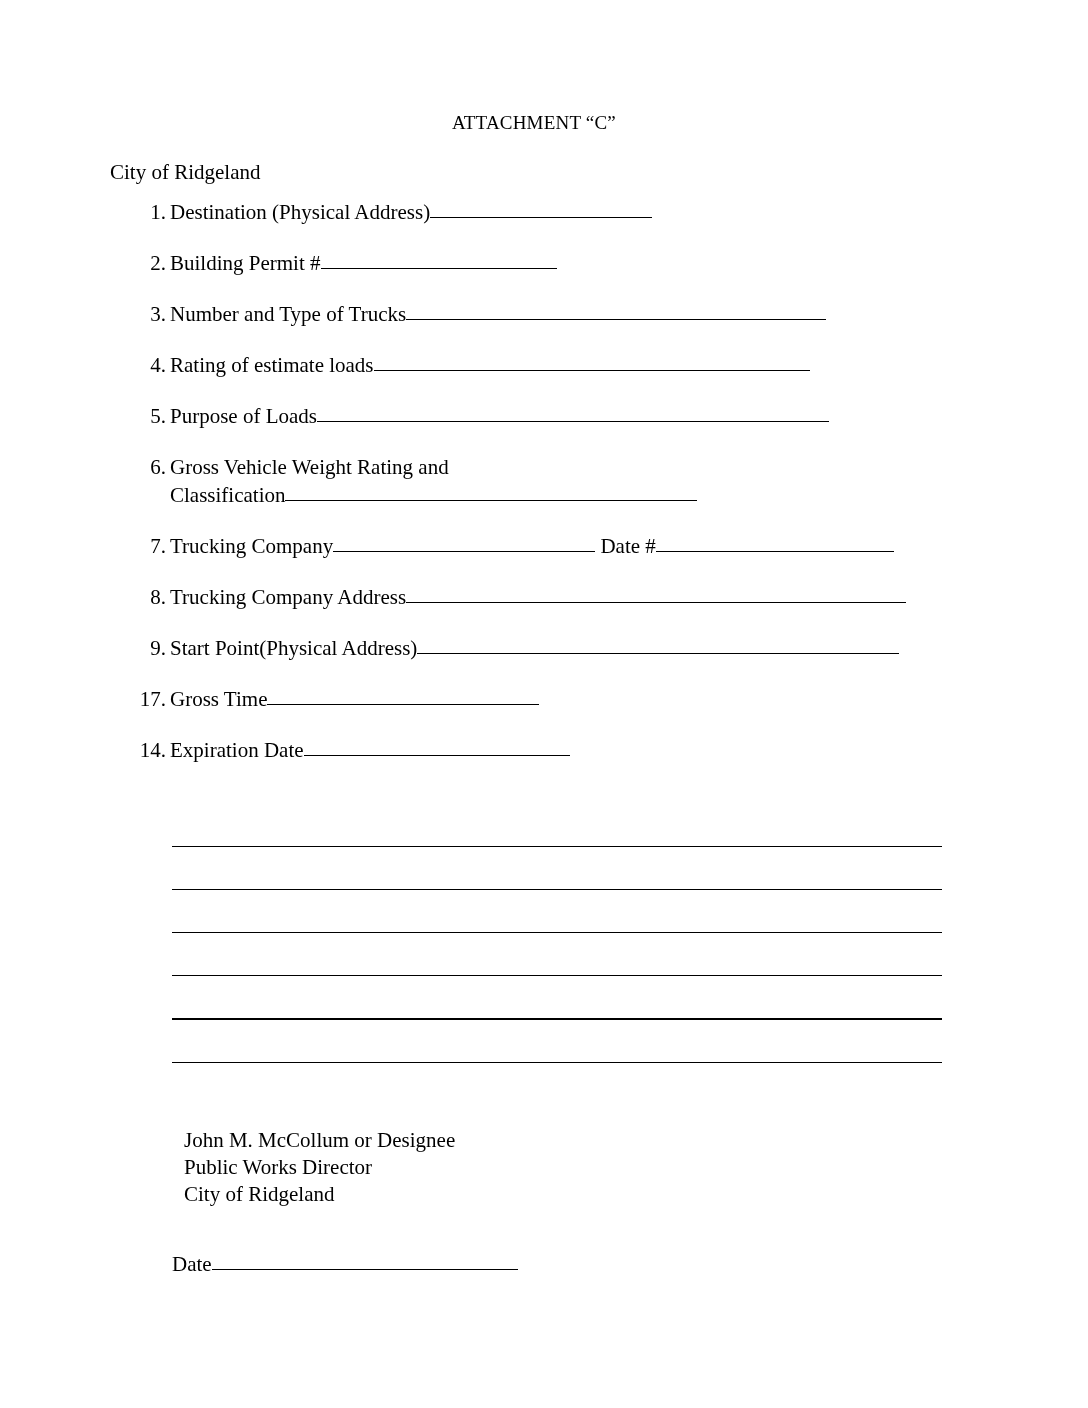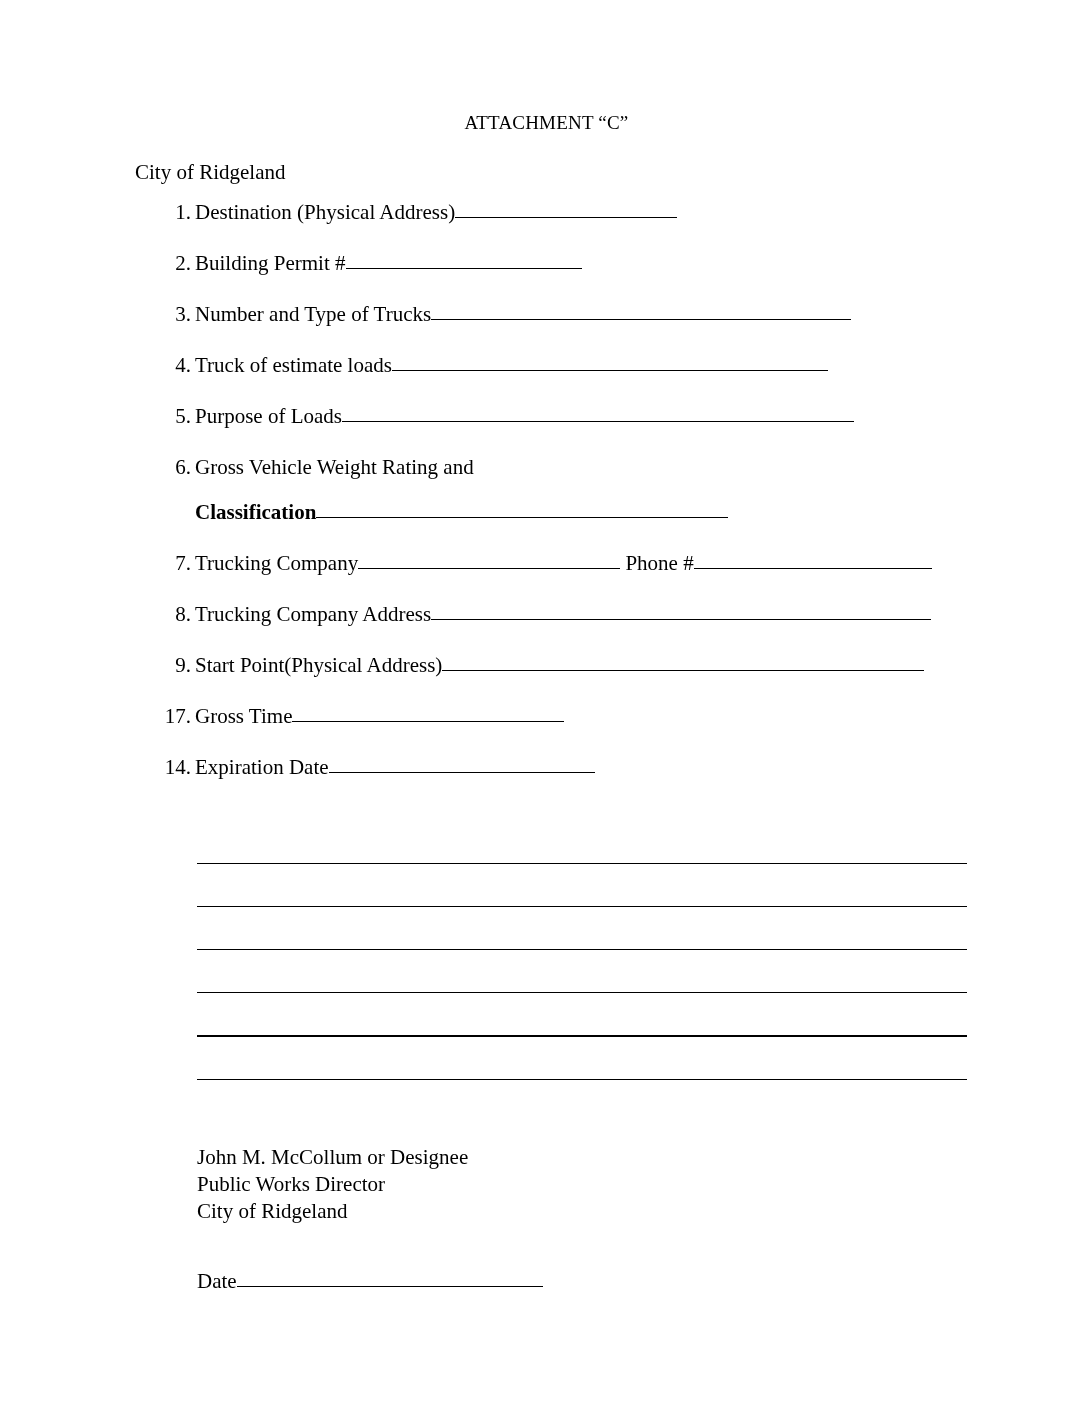--- a/index.html
+++ b/index.html
@@ -18,21 +18,21 @@
     background: #ffffff;
     overflow: hidden;
   }
   .doc {
     position: absolute;
     left: 0;
     top: 0;
     width: 1088px;
     height: 1408px;
     box-sizing: border-box;
-    padding: 112px 100px 60px 105px;
+    padding: 112px 100px 60px 80px;
   }
   .title-line {
     text-align: center;
     font-size: 19px;
     letter-spacing: 0.2px;
     margin: 0 0 26px 0;
   }
   .title-line.second {
     margin-bottom: 28px;
   }
@@ -70,41 +70,41 @@
   }
   .rule {
     display: inline-block;
     vertical-align: baseline;
     border-bottom: 1.6px solid #000;
     height: 16px;
     margin-bottom: 1px;
   }
   .item6-l2 {
     display: block;
-    margin-top: 18px;
-    font-weight: bold;
+    margin-top: 1px;
   }
   .long-lines {
     margin: 40px 0 0 92px;
   }
   .long-lines .ll {
     border-bottom: 1.8px solid #000;
     height: 42px;
     width: 770px;
   }
   .long-lines .ll.thick {
     border-bottom-width: 2.6px;
   }
   .sig-block {
     margin: 64px 0 0 92px;
     font-size: 21px;
     line-height: 27px;
   }
   .sig-block div {
     white-space: pre;
+    margin-left: 12px;
   }
   .date-row {
     margin: 44px 0 13px 92px;
     font-size: 21px;
   }
 </style>
 </head>
 <body>
 
 <div class="page">
@@ -126,37 +126,37 @@
         <span class="lbl">Building Permit #</span><span class="rule" style="width:236px"></span>
       </li>
 
       <li>
         <span class="num">3.</span>
         <span class="lbl">Number and Type of Trucks</span><span class="rule" style="width:420px"></span>
       </li>
 
       <li>
         <span class="num">4.</span>
-        <span class="lbl">Truck of estimate loads</span><span class="rule" style="width:436px"></span>
+        <span class="lbl">Rating of estimate loads</span><span class="rule" style="width:436px"></span>
       </li>
 
       <li>
         <span class="num">5.</span>
         <span class="lbl">Purpose of Loads</span><span class="rule" style="width:512px"></span>
       </li>
 
       <li>
         <span class="num">6.</span>
         <span class="lbl">Gross Vehicle Weight Rating and</span>
         <span class="item6-l2"><span class="lbl">Classification</span><span class="rule" style="width:412px"></span></span>
       </li>
 
       <li>
         <span class="num">7.</span>
-        <span class="lbl">Trucking Company</span><span class="rule" style="width:262px"></span><span class="lbl"> Phone #</span><span class="rule" style="width:238px"></span>
+        <span class="lbl">Trucking Company</span><span class="rule" style="width:262px"></span><span class="lbl"> Date #</span><span class="rule" style="width:238px"></span>
       </li>
 
       <li>
         <span class="num">8.</span>
         <span class="lbl">Trucking Company Address</span><span class="rule" style="width:500px"></span>
       </li>
 
       <li>
         <span class="num">9.</span>
         <span class="lbl">Start Point(Physical Address)</span><span class="rule" style="width:482px"></span>

